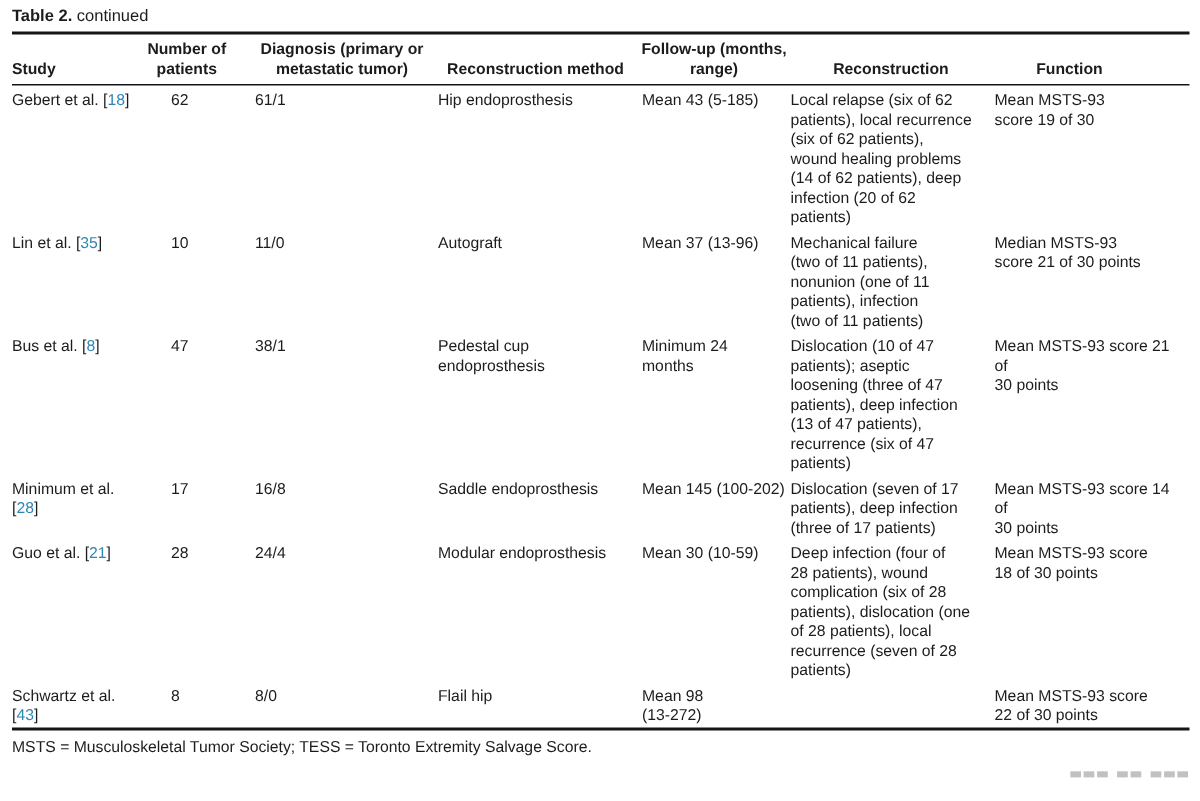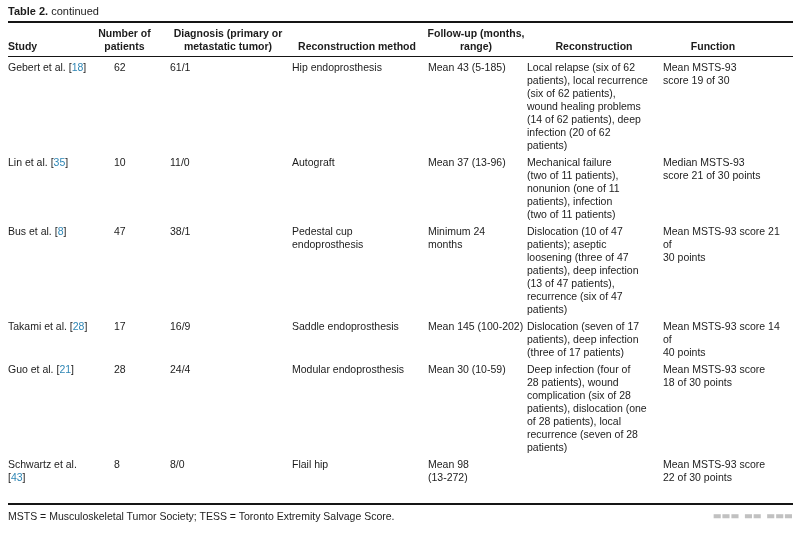--- a/index.html
+++ b/index.html
@@ -45,21 +45,21 @@
     padding: 4px 2px 0 2px;
     margin-top: 33px;
   }
   td.c-study { padding-left: 0; }
   td.c-n { padding-left: 18px; }
   td.c-diag { text-align: left; }
   td.c-recon { padding-left: 4px; }
   td.c-follow { padding-left: 2px; }
   td.c-compl { padding-left: 1px; }
   td.c-func { padding-left: 1px; }
-  tbody tr:last-child td { padding-bottom: 19px; }
+  tbody tr:last-child td { padding-bottom: 1px; }
 
   .ref { color: #1c1c1c; }
   .refnum { color: var(--accent, #2e86b5); text-decoration: none; cursor: pointer; }
 
   .footnote { font-size: 10.5px; line-height: 13px; margin-top: 5px; }
 
   .watermark {
     position: absolute;
     right: 6px;
     bottom: 16px;
@@ -149,30 +149,30 @@
 loosening (three of 47
 patients), deep infection
 (13 of 47 patients),
 recurrence (six of 47
 patients)</td>
     <td class="c-func">Mean MSTS-93 score 21 of
 30 points</td>
   </tr>
 
   <tr>
-    <td class="c-study"><span>Takami et al. </span><span class="ref">[<span class="refnum">28</span>]</span></td>
+    <td class="c-study"><span>Minimum et al. </span><span class="ref">[<span class="refnum">28</span>]</span></td>
     <td class="c-n">17</td>
-    <td class="c-diag">16/9</td>
+    <td class="c-diag">16/8</td>
     <td class="c-recon">Saddle endoprosthesis</td>
     <td class="c-follow">Mean 145 (100-202)</td>
     <td class="c-compl">Dislocation (seven of 17
 patients), deep infection
 (three of 17 patients)</td>
     <td class="c-func">Mean MSTS-93 score 14 of
-40 points</td>
+30 points</td>
   </tr>
 
   <tr>
     <td class="c-study"><span>Guo et al. </span><span class="ref">[<span class="refnum">21</span>]</span></td>
     <td class="c-n">28</td>
     <td class="c-diag">24/4</td>
     <td class="c-recon">Modular endoprosthesis</td>
     <td class="c-follow">Mean 30 (10-59)</td>
     <td class="c-compl">Deep infection (four of
 28 patients), wound

